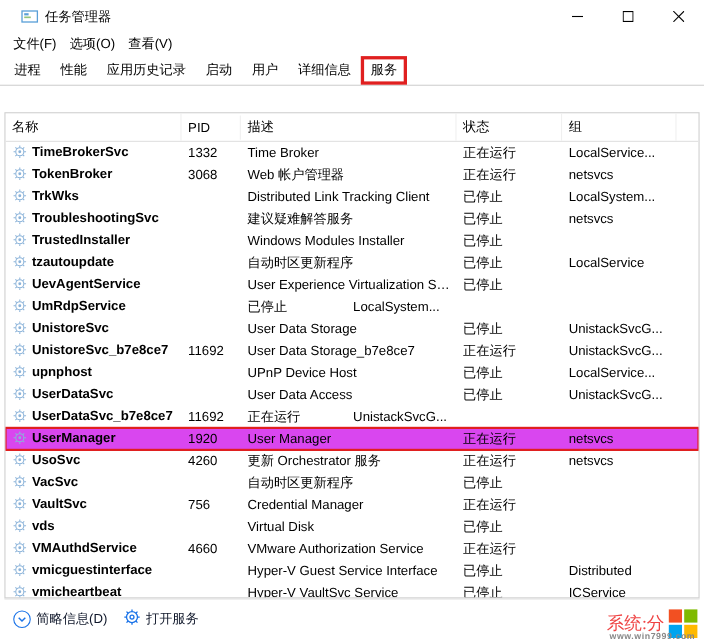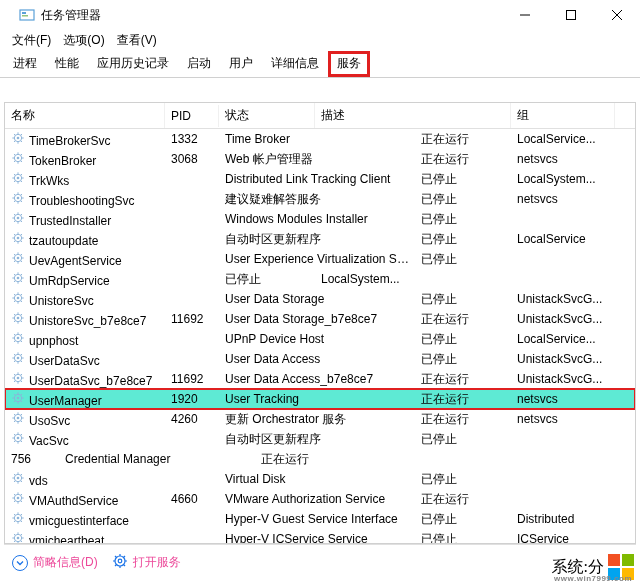--- a/index.html
+++ b/index.html
@@ -14,40 +14,40 @@
 .menubar{height:22px;display:flex;align-items:center;padding-left:6px;border-bottom:1px solid transparent;}
 .menu-item{font-size:12px;color:#000;padding:2px 6px;}
 .tabbar{height:26px;display:flex;align-items:flex-end;border-bottom:1px solid #d0d0d0;padding-left:4px;position:relative;}
 .tab{font-size:12px;color:#000;padding:4px 8px;border:1px solid transparent;}
 .main{flex:1;display:flex;flex-direction:column;padding:4px;overflow:hidden;}
 .table-wrap{flex:1;border:1px solid #d0d0d0;display:flex;flex-direction:column;overflow:hidden;margin-top:20px;}
 .thead{display:flex;border-bottom:1px solid #e0e0e0;height:26px;align-items:center;}
 .th{font-size:12px;color:#000;padding:4px 6px;border-right:1px solid #f0f0f0;white-space:nowrap;overflow:hidden;}
 .tbody{flex:1;overflow:hidden;}
 .tr{display:flex;height:20px;align-items:center;position:relative;}
-.tr.selected{outline:2.5px solid #e02020;outline-offset:-1px;background:#5eead4;}
+.tr.selected{outline:2.5px solid #e02020;outline-offset:-1px;background:#d946ef;}
 .td{font-size:12px;color:#000;padding:1px 6px;white-space:nowrap;overflow:hidden;text-overflow:ellipsis;}
-.td.name{display:flex;align-items:flex-end;}
+.td.name{display:flex;align-items:flex-start;font-weight:bold;}
 .svc-icon{width:14px;height:14px;margin-right:4px;flex-shrink:0;}
 .col-name{width:160px;}
 .col-pid{width:54px;text-align:left;}
 .col-desc{width:196px;}
 .col-status{width:96px;}
 .col-group{width:104px;}
 .footer{height:36px;border-top:1px solid #e0e0e0;display:flex;align-items:center;padding:0 8px;gap:14px;}
 .footer-item{display:flex;align-items:center;font-size:12px;color:#1a73e8;gap:5px;}
-.footer-item span.txt{color:#ec4899;}
+.footer-item span.txt{color:#0f172a;}
 .circ{width:16px;height:16px;border:1.5px solid #1a73e8;border-radius:50%;display:flex;align-items:center;justify-content:center;}
 .watermark{position:absolute;bottom:4px;right:6px;display:flex;align-items:center;gap:2px;}
 .win-logo{display:grid;grid-template-columns:12px 12px;grid-template-rows:12px 12px;gap:2px;}
 .win-logo div:nth-child(1){background:#f25022;}
 .win-logo div:nth-child(2){background:#7fba00;}
 .win-logo div:nth-child(3){background:#00a4ef;}
 .win-logo div:nth-child(4){background:#ffb900;}
-.wm-text{font-size:16px;color:#000000;font-weight:400;margin-right:2px;font-family:Liberation Serif, serif;}
+.wm-text{font-size:16px;color:#ef4444;font-weight:400;margin-right:2px;font-family:Liberation Serif, serif;}
 .wm-sub{position:absolute;bottom:-3px;right:2px;font-size:8px;color:#888;letter-spacing:0.5px;font-weight:bold;}
 .tab-highlight{border:3px solid #e02020;padding:1px 6px 2px 6px;}
 </style>
 </head>
 <body>
 
 <div class="window">
   <div class="titlebar">
     <span class="titlebar-icon">
       <svg viewBox="0 0 16 16">
@@ -91,22 +91,22 @@
       <div class="tab">用户</div>
       <div class="tab">详细信息</div>
       <div class="tab tab-highlight">服务</div>
     </div>
 
   <div class="main">
     <div class="table-wrap">
       <div class="thead">
         <div class="th col-name">名称</div>
         <div class="th col-pid">PID</div>
+        <div class="th col-desc">描述</div>
         <div class="th col-status">状态</div>
-        <div class="th col-desc">描述</div>
         <div class="th col-group">组</div>
       </div>
       <div class="tbody" id="tbody">
           <div class="tr">
             <div class="td col-name name">
               <span><svg class="svc-icon" viewBox="0 0 16 16">
                   <circle cx="8" cy="8" r="4.2" fill="none" stroke="#8bb3d9" stroke-width="1.1"></circle>
                   <circle cx="8" cy="8" r="1.5" fill="#8bb3d9"></circle>
                   <g stroke="#8bb3d9" stroke-width="1.1">
                     <line x1="8" y1="1.5" x2="8" y2="3.5"></line>
@@ -390,21 +390,20 @@
                     <line x1="12.5" y1="8" x2="14.5" y2="8"></line>
                     <line x1="3.4" y1="3.4" x2="4.8" y2="4.8"></line>
                     <line x1="11.2" y1="11.2" x2="12.6" y2="12.6"></line>
                     <line x1="3.4" y1="12.6" x2="4.8" y2="11.2"></line>
                     <line x1="11.2" y1="4.8" x2="12.6" y2="3.4"></line>
                   </g>
                 </svg></span>
               <span>UserDataSvc_b7e8ce7</span>
             </div>
             <div class="td col-pid">11692</div>
-            <div class="td col-desc">User Data Access_b7e8ce7</div>
             <div class="td col-status">正在运行</div>
             <div class="td col-group">UnistackSvcG...</div>
           </div>
           <div class="tr selected">
             <div class="td col-name name">
               <span><svg class="svc-icon" viewBox="0 0 16 16">
                   <circle cx="8" cy="8" r="4.2" fill="none" stroke="#8bb3d9" stroke-width="1.1"></circle>
                   <circle cx="8" cy="8" r="1.5" fill="#8bb3d9"></circle>
                   <g stroke="#8bb3d9" stroke-width="1.1">
                     <line x1="8" y1="1.5" x2="8" y2="3.5"></line>
@@ -413,21 +412,21 @@
                     <line x1="12.5" y1="8" x2="14.5" y2="8"></line>
                     <line x1="3.4" y1="3.4" x2="4.8" y2="4.8"></line>
                     <line x1="11.2" y1="11.2" x2="12.6" y2="12.6"></line>
                     <line x1="3.4" y1="12.6" x2="4.8" y2="11.2"></line>
                     <line x1="11.2" y1="4.8" x2="12.6" y2="3.4"></line>
                   </g>
                 </svg></span>
               <span>UserManager</span>
             </div>
             <div class="td col-pid">1920</div>
-            <div class="td col-desc">User Tracking</div>
+            <div class="td col-desc">User Manager</div>
             <div class="td col-status">正在运行</div>
             <div class="td col-group">netsvcs</div>
           </div>
           <div class="tr">
             <div class="td col-name name">
               <span><svg class="svc-icon" viewBox="0 0 16 16">
                   <circle cx="8" cy="8" r="4.2" fill="none" stroke="#8bb3d9" stroke-width="1.1"></circle>
                   <circle cx="8" cy="8" r="1.5" fill="#8bb3d9"></circle>
                   <g stroke="#8bb3d9" stroke-width="1.1">
                     <line x1="8" y1="1.5" x2="8" y2="3.5"></line>
@@ -464,20 +463,37 @@
                   </g>
                 </svg></span>
               <span>VacSvc</span>
             </div>
             <div class="td col-pid"></div>
             <div class="td col-desc">自动时区更新程序</div>
             <div class="td col-status">已停止</div>
             <div class="td col-group"></div>
           </div>
           <div class="tr">
+            <div class="td col-name name">
+              <span><svg class="svc-icon" viewBox="0 0 16 16">
+                  <circle cx="8" cy="8" r="4.2" fill="none" stroke="#8bb3d9" stroke-width="1.1"></circle>
+                  <circle cx="8" cy="8" r="1.5" fill="#8bb3d9"></circle>
+                  <g stroke="#8bb3d9" stroke-width="1.1">
+                    <line x1="8" y1="1.5" x2="8" y2="3.5"></line>
+                    <line x1="8" y1="12.5" x2="8" y2="14.5"></line>
+                    <line x1="1.5" y1="8" x2="3.5" y2="8"></line>
+                    <line x1="12.5" y1="8" x2="14.5" y2="8"></line>
+                    <line x1="3.4" y1="3.4" x2="4.8" y2="4.8"></line>
+                    <line x1="11.2" y1="11.2" x2="12.6" y2="12.6"></line>
+                    <line x1="3.4" y1="12.6" x2="4.8" y2="11.2"></line>
+                    <line x1="11.2" y1="4.8" x2="12.6" y2="3.4"></line>
+                  </g>
+                </svg></span>
+              <span>VaultSvc</span>
+            </div>
             <div class="td col-pid">756</div>
             <div class="td col-desc">Credential Manager</div>
             <div class="td col-status">正在运行</div>
             <div class="td col-group"></div>
           </div>
           <div class="tr">
             <div class="td col-name name">
               <span><svg class="svc-icon" viewBox="0 0 16 16">
                   <circle cx="8" cy="8" r="4.2" fill="none" stroke="#8bb3d9" stroke-width="1.1"></circle>
                   <circle cx="8" cy="8" r="1.5" fill="#8bb3d9"></circle>
@@ -557,21 +573,21 @@
                     <line x1="12.5" y1="8" x2="14.5" y2="8"></line>
                     <line x1="3.4" y1="3.4" x2="4.8" y2="4.8"></line>
                     <line x1="11.2" y1="11.2" x2="12.6" y2="12.6"></line>
                     <line x1="3.4" y1="12.6" x2="4.8" y2="11.2"></line>
                     <line x1="11.2" y1="4.8" x2="12.6" y2="3.4"></line>
                   </g>
                 </svg></span>
               <span>vmicheartbeat</span>
             </div>
             <div class="td col-pid"></div>
-            <div class="td col-desc">Hyper-V ICService Service</div>
+            <div class="td col-desc">Hyper-V VaultSvc Service</div>
             <div class="td col-status">已停止</div>
             <div class="td col-group">ICService</div>
           </div>
         </div>
     </div>
     <div class="footer">
       <div class="footer-item">
         <span class="circ">
             <svg width="8" height="8" viewBox="0 0 8 8">
               <polyline points="1,2.5 4,5.5 7,2.5" fill="none" stroke="#1a73e8" stroke-width="1.3"></polyline>

